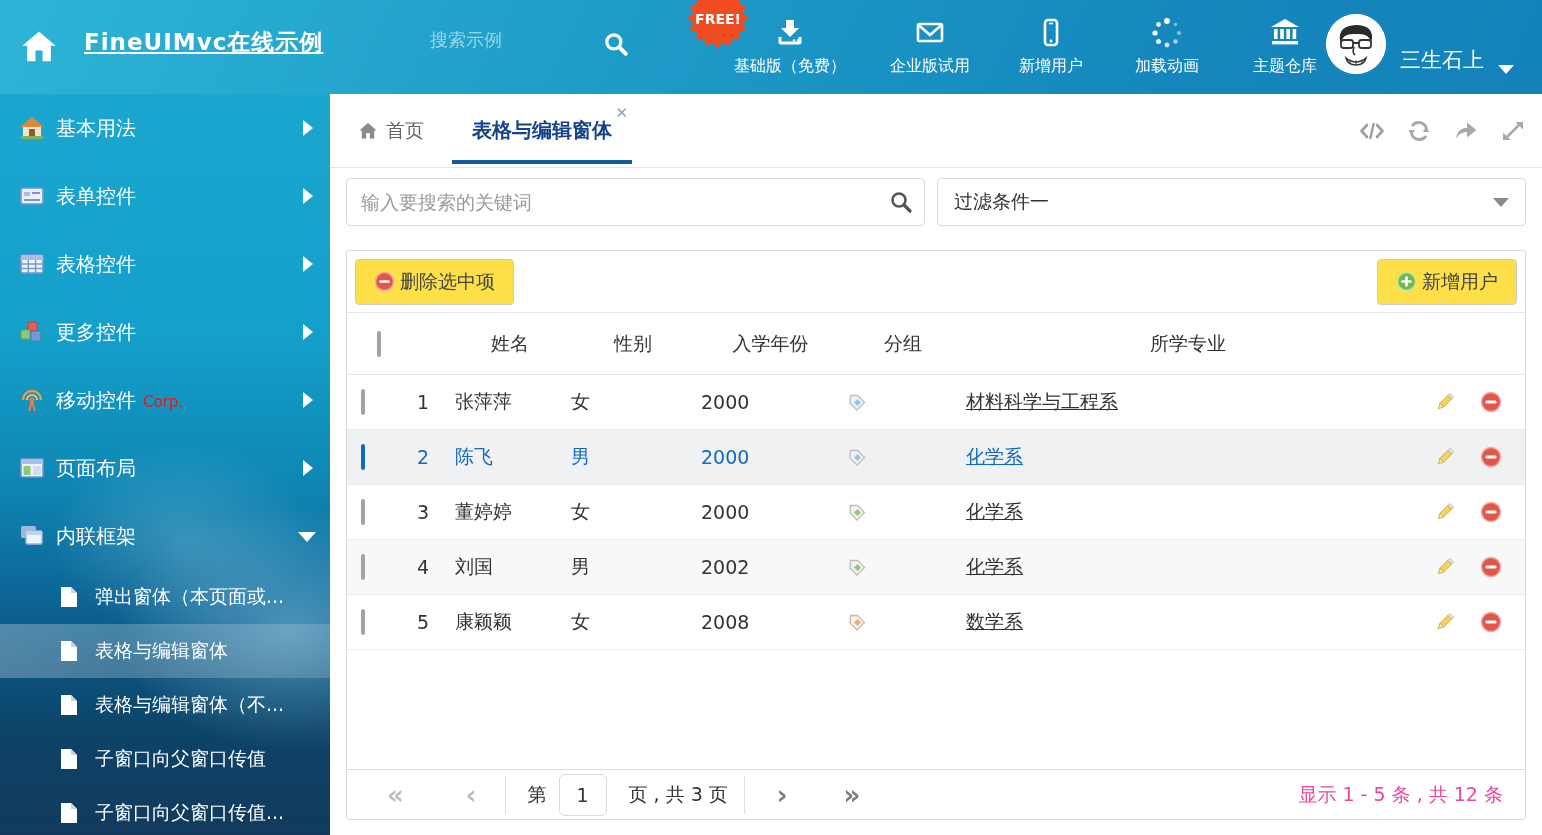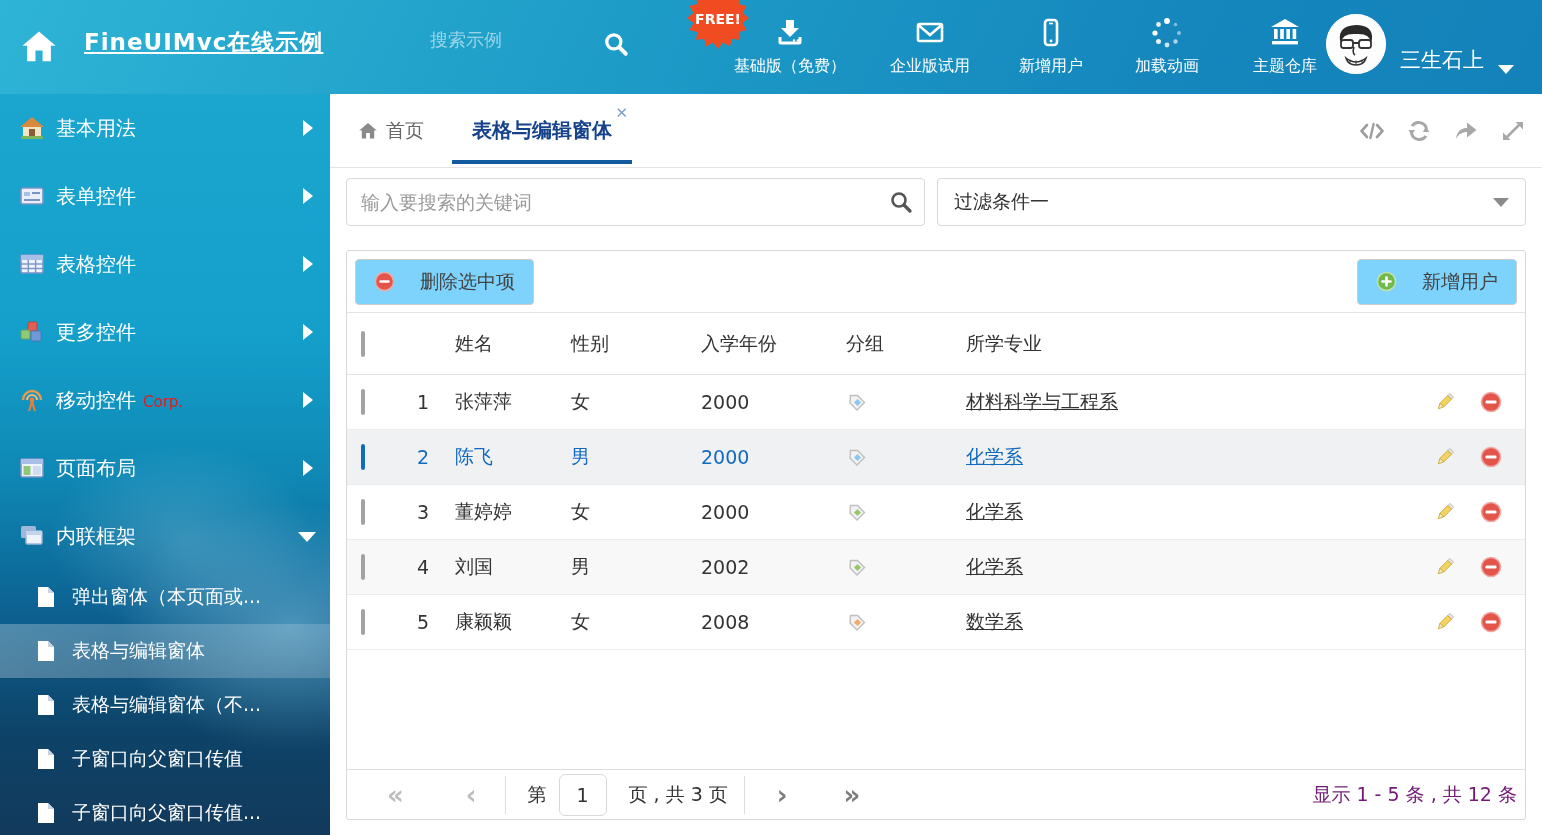--- a/index.html
+++ b/index.html
@@ -34,21 +34,21 @@
       radial-gradient(ellipse 220px 160px at 55% 60%, rgba(200,240,255,0.22), rgba(200,240,255,0) 60%),
       linear-gradient(180deg,#1aa6ce 0%,#14a0cb 32%,#0f87b4 52%,#0c6191 70%,#0d4368 86%,#123a5c 100%); }
   .side-item { position:relative; height:68px; display:flex; align-items:center; padding-left:19px; cursor:pointer; }
   .side-item .sicon { width:26px; height:26px; margin-right:11px; flex:0 0 auto; }
   .side-item .slabel { color:#fff; font-size:20px; }
   .side-item .corp { color:#e31b1b; font-size:15px; margin-left:7px; margin-top:4px; }
   .tri-right { position:absolute; right:17px; top:50%; margin-top:-8px; width:0; height:0;
     border-top:8px solid transparent; border-bottom:8px solid transparent; border-left:10px solid #fff; }
   .tri-down { position:absolute; right:14px; top:50%; margin-top:-4px; width:0; height:0;
     border-left:9px solid transparent; border-right:9px solid transparent; border-top:10px solid #fff; }
-  .side-sub { position:relative; height:54px; display:flex; align-items:center; padding-left:36px; cursor:pointer; }
+  .side-sub { position:relative; height:54px; display:flex; align-items:center; padding-left:59px; cursor:pointer; }
   .side-sub .ficon { width:20px; height:22px; margin-right:16px; flex:0 0 auto; }
   .side-sub .slabel { color:#fff; font-size:19px; white-space:nowrap; }
   .side-sub.selected { background:linear-gradient(90deg,rgba(255,255,255,0.28),rgba(255,255,255,0.16)); }
 
   
   .main { position:absolute; top:94px; left:330px; width:1212px; height:741px; background:#fff; }
   .tabbar { position:relative; height:74px; border-bottom:1px solid #e3e3e3; display:flex; align-items:center; padding-left:28px; }
   .tab-home { display:flex; align-items:center; gap:8px; color:#666; font-size:19px; width:94px; cursor:pointer; }
   .tab-active { position:relative; height:74px; display:flex; align-items:center; padding:0 20px; cursor:pointer; }
   .tab-active .tlabel { color:#15428b; font-size:20px; font-weight:bold; }
@@ -63,26 +63,26 @@
     font-size:19px; color:#333; outline:none; font-family:inherit; }
   .search-box input::placeholder { color:#9a9a9a; }
   .search-box .mag { position:absolute; right:12px; top:12px; width:24px; height:24px; cursor:pointer; }
   .filter-select { flex:1; height:48px; border:1px solid #d9d9d9; border-radius:4px; display:flex; align-items:center;
     justify-content:space-between; padding:0 16px; font-size:19px; color:#333; cursor:pointer; }
   .caret-down-g { width:0; height:0; border-left:8px solid transparent; border-right:8px solid transparent; border-top:9px solid #8a8a8a; }
 
   .grid-panel { margin:24px 16px 0 16px; height:570px; border:1px solid #d9d9d9; border-radius:3px;
     display:flex; flex-direction:column; background:#fff; }
   .grid-toolbar { height:62px; display:flex; align-items:center; justify-content:space-between; padding:0 8px; border-bottom:1px solid #e3e3e3; }
-  .btn { display:flex; align-items:center; gap:25px; height:46px; padding:0 18px; background:#7dd3fc; border:1px solid #ccc;
+  .btn { display:flex; align-items:center; gap:5px; height:46px; padding:0 18px; background:#fde047; border:1px solid #ccc;
     border-radius:4px; font-size:19px; color:#444; cursor:pointer; font-family:inherit; }
   .btn svg { width:21px; height:21px; }
 
   .tgrid { display:grid; grid-template-columns:50px 52px 116px 130px 145px 120px 1fr 115px; align-items:center; }
-  .thead { height:62px; border-bottom:1px solid #e3e3e3; font-size:19px; color:#333; }
+  .thead { height:62px; border-bottom:1px solid #e3e3e3; font-size:19px; color:#333;text-align:center; }
   .trow { height:55px; border-bottom:1px solid #ececec; font-size:19px; color:#333; }
   .trow.stripe { background:#f8f8f8; }
   .trow.selected { background:#f0f1f3; color:#1269c0; }
   .cellpad { padding-left:6px; }
   .cb { width:17px; height:17px; border:2px solid #a2a2a2; border-radius:3px; background:#fff; margin-left:14px; cursor:pointer; }
   .cb.sel { border-color:#1269c0; }
   .rowno { text-align:center; }
   .taglink { color:#333; text-decoration:underline; cursor:pointer; }
   .trow.selected .taglink { color:#1269c0; }
   .tagcell svg { width:21px; height:21px; display:block; margin-left:7px; }
@@ -99,21 +99,21 @@
   .pg-next,.pg-last { font-size:26px; }
   .pg-prev { margin-left:62px; }
   .pg-div { width:1px; height:38px; background:#ddd; margin-left:28px; }
   .pg-word1 { margin-left:22px; }
   .pg-input { width:48px; height:42px; border:1px solid #d9d9d9; border-radius:6px; text-align:center; font-size:19px;
     color:#333; margin-left:12px; outline:none; font-family:inherit; }
   .pg-word2 { margin-left:22px; white-space:nowrap; }
   .pg-div2 { width:1px; height:38px; background:#ddd; margin-left:16px; }
   .pg-next { margin-left:32px; }
   .pg-last { margin-left:56px; }
-  .pg-summary { margin-left:auto; margin-right:8px; color:#701a75; white-space:nowrap; }
+  .pg-summary { margin-left:auto; margin-right:22px; color:#ec4899; white-space:nowrap; }
 </style>
 </head>
 <body>
 
 <div class="page">
 
   <header class="hdr">
     <svg class="hdr-home" viewBox="0 0 32 32">
       <polygon points="16,3 30,15 26,15 26,28 19,28 19,19 13,19 13,28 6,28 6,15 2,15" fill="#fff"></polygon>
     </svg>

